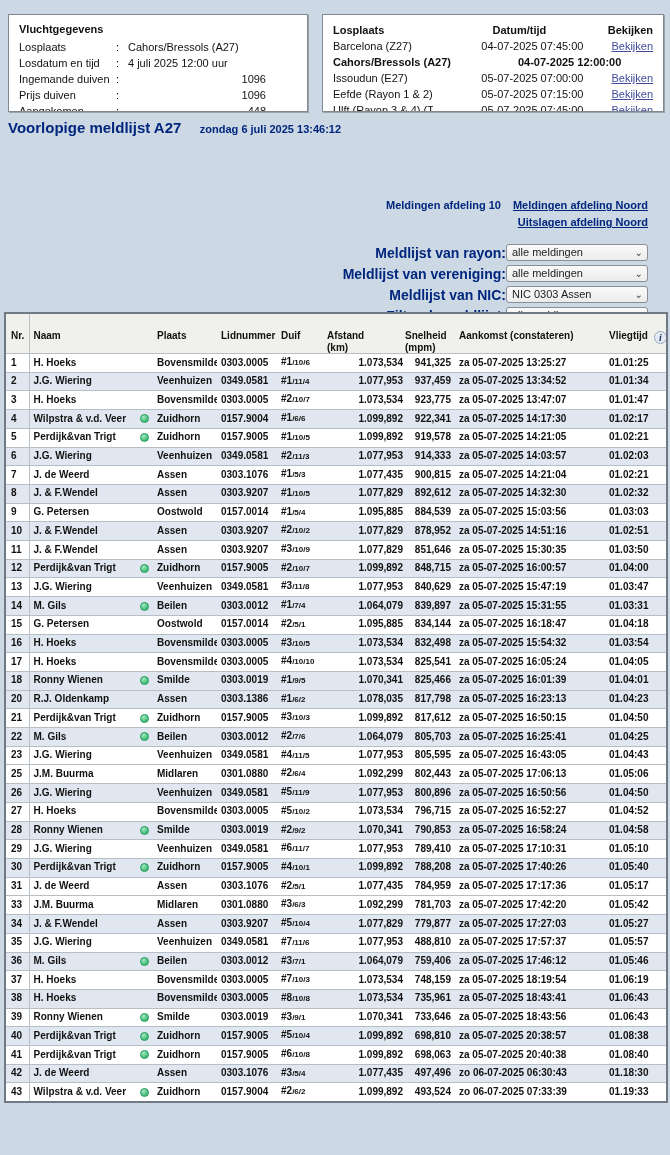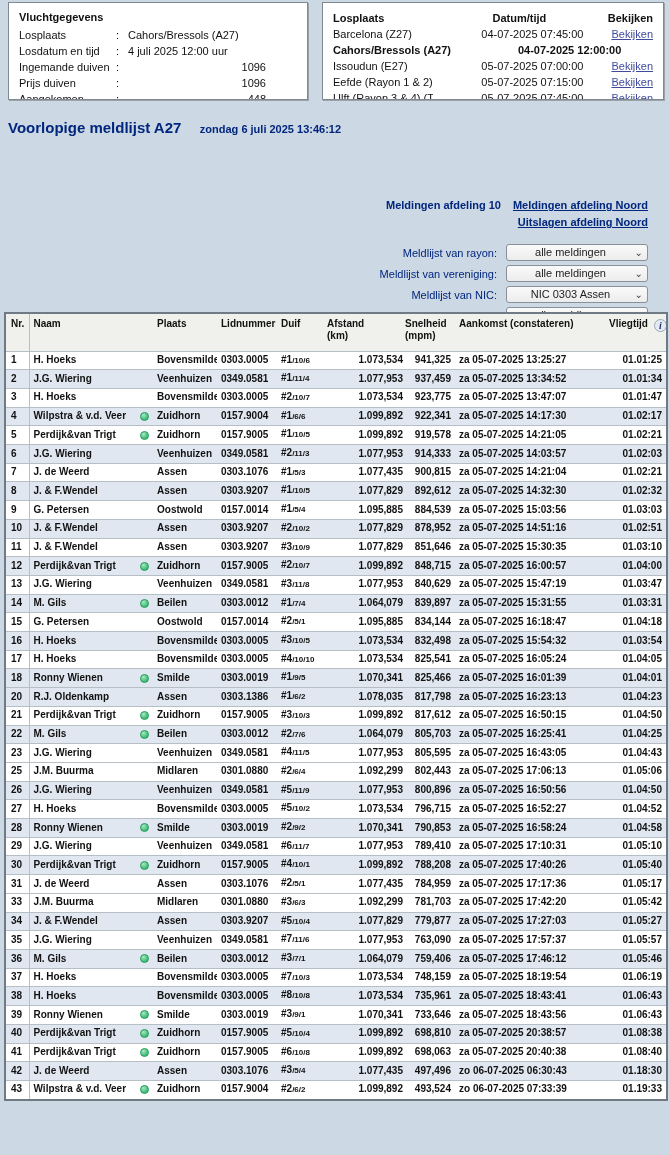--- a/index.html
+++ b/index.html
@@ -15,21 +15,21 @@
   * { box-sizing: border-box; margin: 0; padding: 0; }
   html, body { width: 670px; height: 1155px; overflow: hidden; }
   body {
     background: var(--page-bg);
     font-family: "Liberation Sans", sans-serif;
     position: relative;
     color: #111;
   }
   
   .info-box {
-    position: absolute; top: 2px; background: #fff;
+    position: absolute; top: 14px; background: #fff;
     border: 1px solid #808890; box-shadow: 1px 1px 0 #9aa2aa;
     overflow: hidden; font-size: 11px;
   }
   .box-vlucht { left: 8px; width: 300px; height: 98px; padding: 8px 10px; }
   .box-vlucht .box-title { font-weight: bold; margin-bottom: 4px; }
   .kv-row { display: flex; height: 16px; line-height: 16px; }
   .kv-label { width: 97px; }
   .kv-colon { width: 12px; }
   .kv-value { width: 138px; }
   .kv-row.align-right .kv-value { text-align: right; }
@@ -47,66 +47,66 @@
   .title-row { position: absolute; left: 8px; top: 119px; white-space: nowrap; }
   .page-title { color: var(--navy); font-size: 15px; font-weight: bold; display: inline-block; }
   .page-timestamp { color: var(--navy); font-size: 11px; font-weight: bold; display: inline-block; margin-left: 14px; }
   
   .right-col { position: absolute; right: 22px; top: 197px; text-align: right; width: 330px; }
   .meld-links { font-size: 11px; font-weight: bold; color: var(--navy); line-height: 17px; }
   .meld-links .static { margin-right: 12px; }
   .meld-links a { color: var(--navy); text-decoration: underline; cursor: pointer; }
   .filters { margin-top: 13px; }
   .filter-row { height: 17px; margin-bottom: 4px; display: flex; justify-content: flex-end; align-items: center; }
-  .filter-label { font-size: 11px; font-weight: normal; color: var(--navy); margin-right: 9px; }
+  .filter-label { font-size: 14px; font-weight: bold; color: var(--navy); margin-right: 0; }
   .select-box {
     position: relative; width: 142px; height: 17px; flex: 0 0 142px;
     background: linear-gradient(#fafafa, #ececec);
     border: 1px solid #8a9098; border-radius: 3px;
-    font-size: 11px; line-height: 15px; text-align: center;
+    font-size: 11px; line-height: 15px; text-align: left;
     padding: 0 18px 0 5px; color: #222; cursor: pointer;
     white-space: nowrap; overflow: hidden;
   }
   .select-box .chevron {
     position: absolute; right: 4px; top: 0px; font-size: 10px; color: #444;
   }
   
   .meld-table {
     position: absolute; left: 4px; top: 312px; width: 662px;
     border-collapse: collapse; table-layout: fixed;
     font-size: 10px; background: #fff;
     border: 2px solid var(--table-border);
   }
   .meld-table th, .meld-table td {
     overflow: hidden; white-space: nowrap; font-weight: bold;
   }
   .meld-table thead th {
     background: var(--header-bg); height: 38px; vertical-align: top;
-    padding-top: 4px; text-align: left; border-bottom: 1px solid var(--row-border);
+    padding-top: 16px; text-align: left; border-bottom: 1px solid var(--row-border);
   }
   .meld-table thead th .l2 { margin-top: 1px; }
   .meld-table td { height: 16.7px; line-height: 16.7px; border-top: 1px solid var(--row-border); }
   .meld-table tbody tr:first-child td { border-top: none; }
   .meld-table tr.even td { background: var(--stripe); }
   .col-nr      { width: 24px; }
   .col-naam    { width: 108px; }
   .col-dot     { width: 16px; }
   .col-plaats  { width: 64px; }
   .col-lid     { width: 60px; }
   .col-duif    { width: 50px; }
   .col-afstand { width: 78px; }
   .col-snelheid{ width: 48px; }
   .col-aankomst{ width: 156px; }
   .col-vlieg   { width: 58px; }
   .td-nr   { padding-left: 5px; border-right: 1px solid var(--row-border); }
   th.td-nr { border-right: 1px solid var(--row-border); }
   .td-naam, .td-plaats, .td-lid, .td-duif { padding-left: 4px; }
   .td-afstand, .td-snelheid { text-align: right; padding-right: 2px; }
   .td-aankomst { padding-left: 6px; }
-  .td-vlieg { text-align: right; padding-right: 4px; }
+  .td-vlieg { padding-right: 4px; }
   th.td-vlieg { padding-right: 2px; }
   .duif-rest { font-size: 8px; }
   .dot {
     display: inline-block; width: 9px; height: 9px; border-radius: 50%;
     background: radial-gradient(circle at 35% 30%, #a5e8c2, var(--dot-green) 70%);
     border: 1px solid #2e9e62; visibility: hidden; vertical-align: middle; margin-left: 3px;
   }
   .dot.show { visibility: visible; }
   .info-icon {
     display: inline-block; width: 13px; height: 13px; border-radius: 50%;
@@ -398,21 +398,21 @@
       <tr>
     <td class="td-nr">11</td>
     <td class="td-naam">J. &amp; F.Wendel</td>
     <td><span class="dot"></span></td>
     <td class="td-plaats">Assen</td>
     <td class="td-lid">0303.9207</td>
     <td class="td-duif"><span>#3</span><span class="duif-rest">/10/9</span></td>
     <td class="td-afstand">1.077,829</td>
     <td class="td-snelheid">851,646</td>
     <td class="td-aankomst">za 05-07-2025 15:30:35</td>
-    <td class="td-vlieg">01.03:10</td>
+    <td class="td-vlieg">01.03:50</td>
   </tr>
       <tr class="even">
     <td class="td-nr">12</td>
     <td class="td-naam">Perdijk&amp;van Trigt</td>
     <td><span class="dot show"></span></td>
     <td class="td-plaats">Zuidhorn</td>
     <td class="td-lid">0157.9005</td>
     <td class="td-duif"><span>#2</span><span class="duif-rest">/10/7</span></td>
     <td class="td-afstand">1.099,892</td>
     <td class="td-snelheid">848,715</td>
@@ -648,21 +648,21 @@
     <td class="td-vlieg">01.05:27</td>
   </tr>
       <tr>
     <td class="td-nr">35</td>
     <td class="td-naam">J.G. Wiering</td>
     <td><span class="dot"></span></td>
     <td class="td-plaats">Veenhuizen</td>
     <td class="td-lid">0349.0581</td>
     <td class="td-duif"><span>#7</span><span class="duif-rest">/11/6</span></td>
     <td class="td-afstand">1.077,953</td>
-    <td class="td-snelheid">763,090</td>
+    <td class="td-snelheid">488,810</td>
     <td class="td-aankomst">za 05-07-2025 17:57:37</td>
     <td class="td-vlieg">01.05:57</td>
   </tr>
       <tr class="even">
     <td class="td-nr">36</td>
     <td class="td-naam">M. Gils</td>
     <td><span class="dot show"></span></td>
     <td class="td-plaats">Beilen</td>
     <td class="td-lid">0303.0012</td>
     <td class="td-duif"><span>#3</span><span class="duif-rest">/7/1</span></td>

